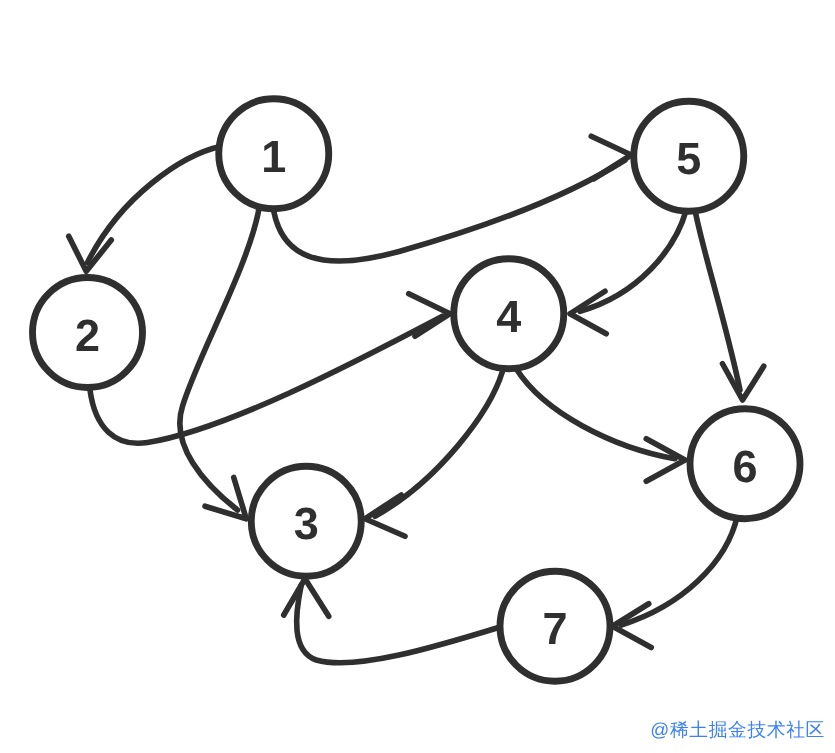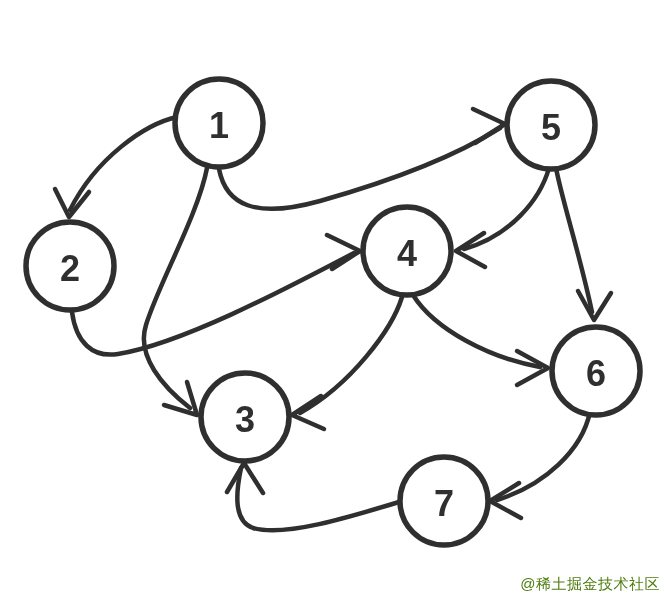--- a/index.html
+++ b/index.html
@@ -19,21 +19,21 @@
     position: absolute;
     left: 0;
     top: 0;
   }
   .watermark {
     position: absolute;
     right: 8px;
     bottom: 8px;
     font-size: 15px;
     letter-spacing: 0.5px;
-    color: #4d7c0f;
+    color: #3b82f6;
     user-select: none;
     font-family: "Liberation Sans", "DejaVu Sans", sans-serif;
   }
   .node-label {
     font-family: "Liberation Sans", "DejaVu Sans", sans-serif;
     font-weight: 700;
   }
 </style>
 </head>
 <body>

